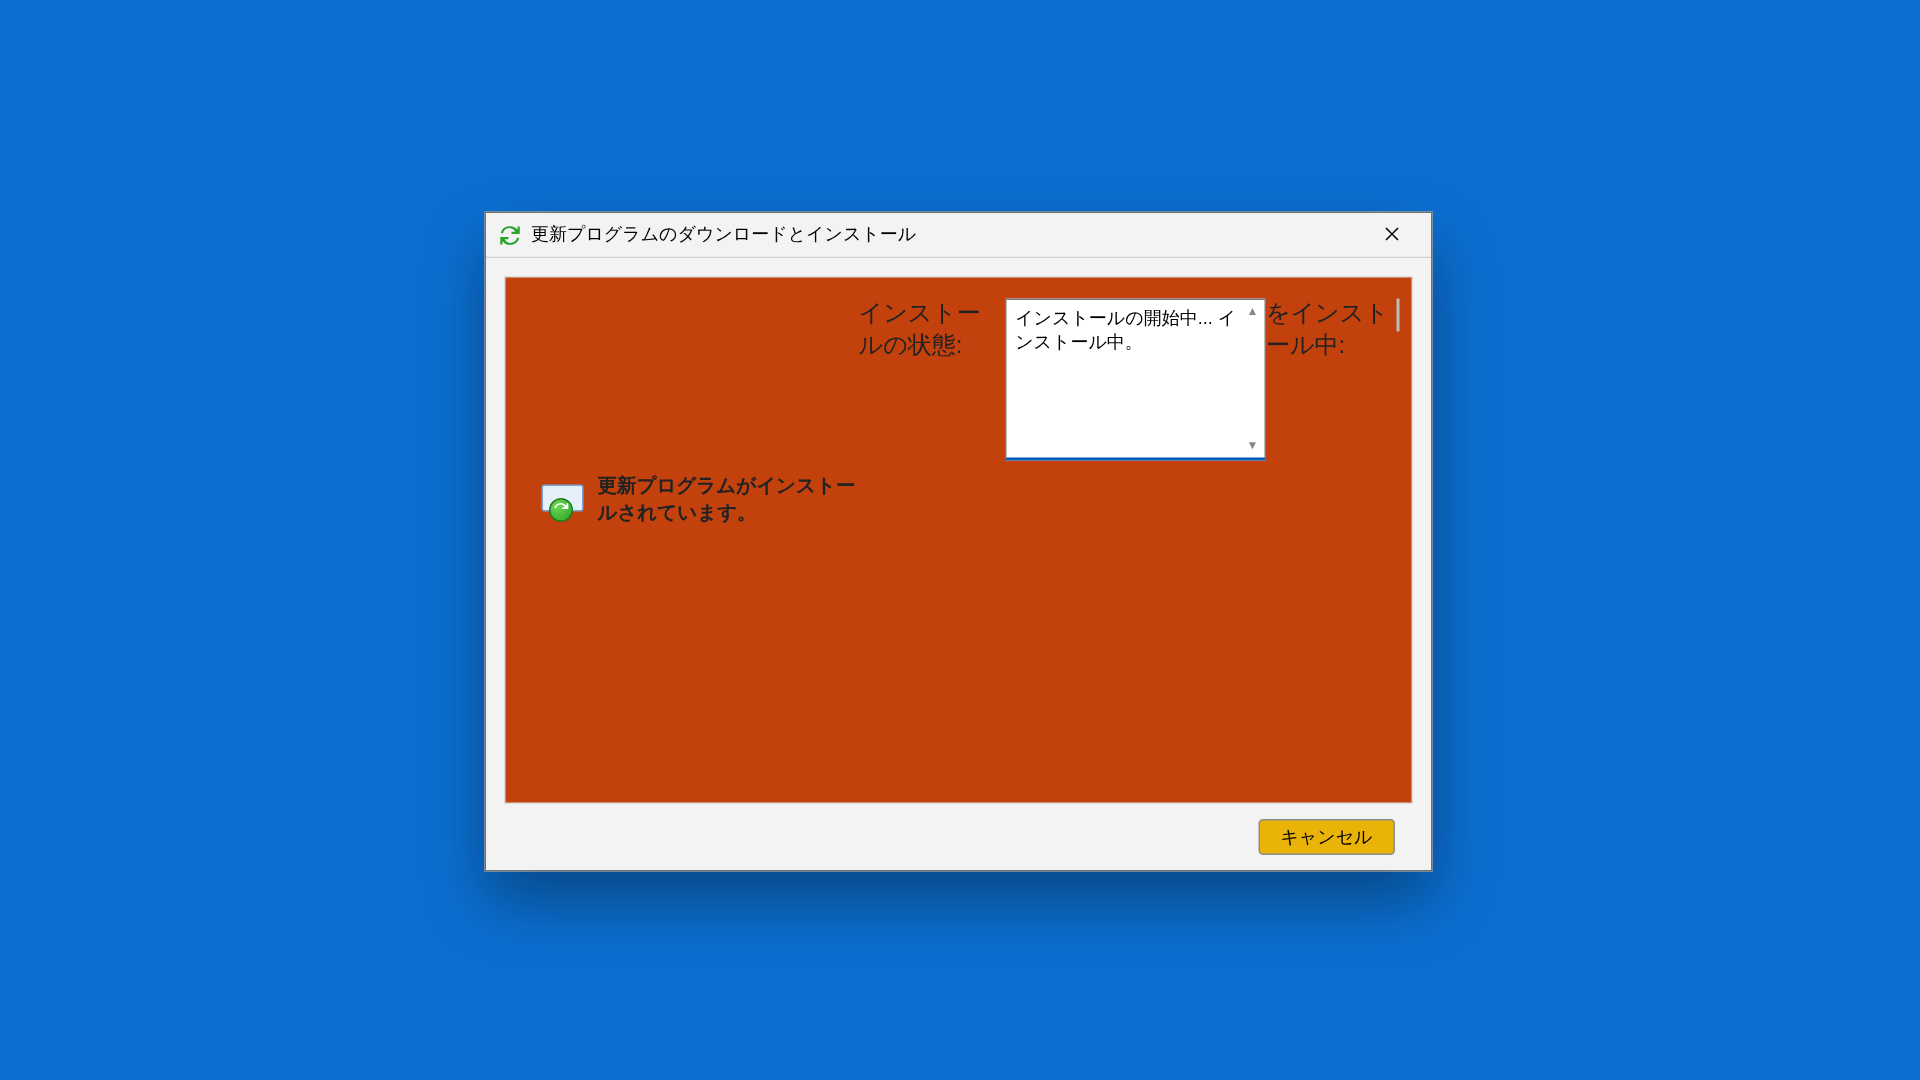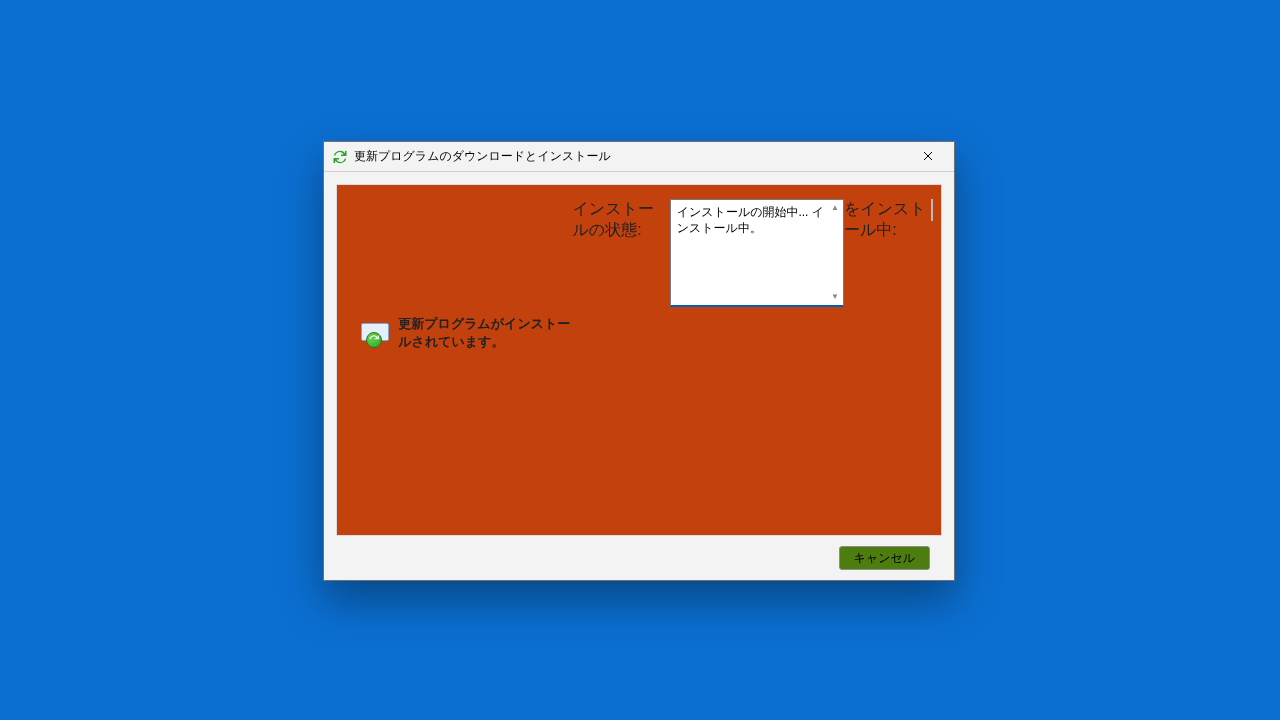--- a/index.html
+++ b/index.html
@@ -139,21 +139,21 @@
     height: 44px;
     display: flex;
     align-items: center;
     justify-content: flex-end;
     padding: 0 12px;
   }
   .btn {
     min-width: 82px;
     height: 24px;
     padding: 0 14px;
-    background: #4d7c0f;
+    background: #eab308;
     border: 1px solid #8c8c8c;
     border-radius: 3px;
     font-size: 12px;
     cursor: pointer;
   }
 </style>
 </head>
 <body>
 
 <div class="dialog">

